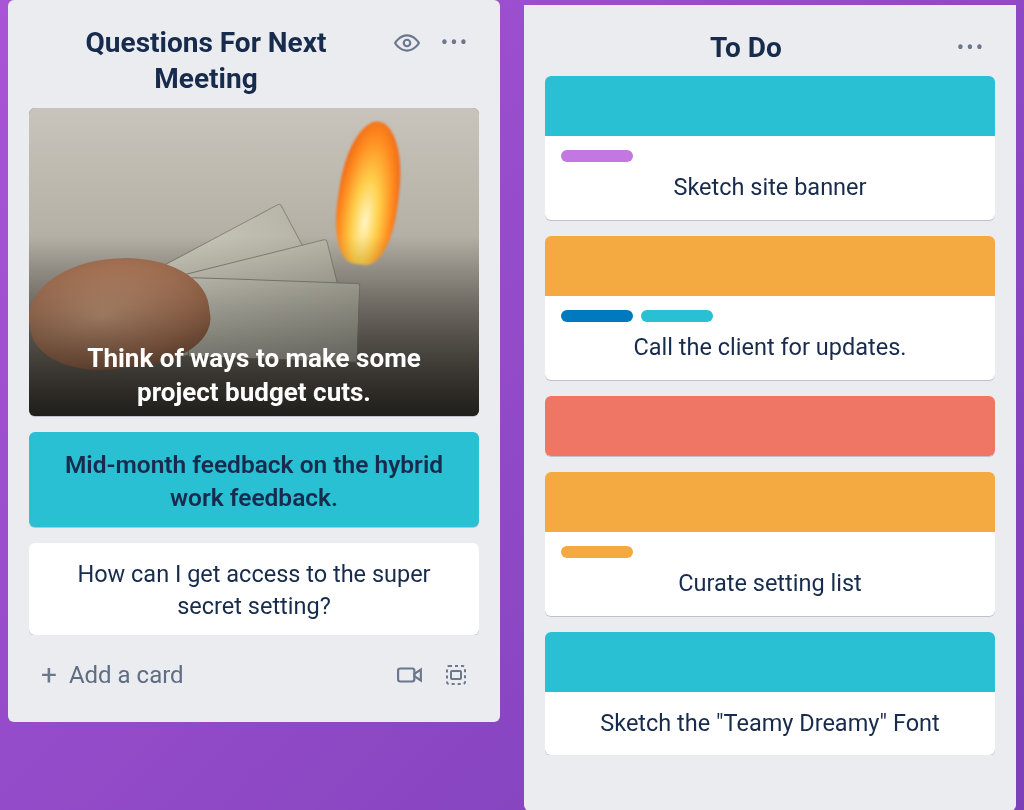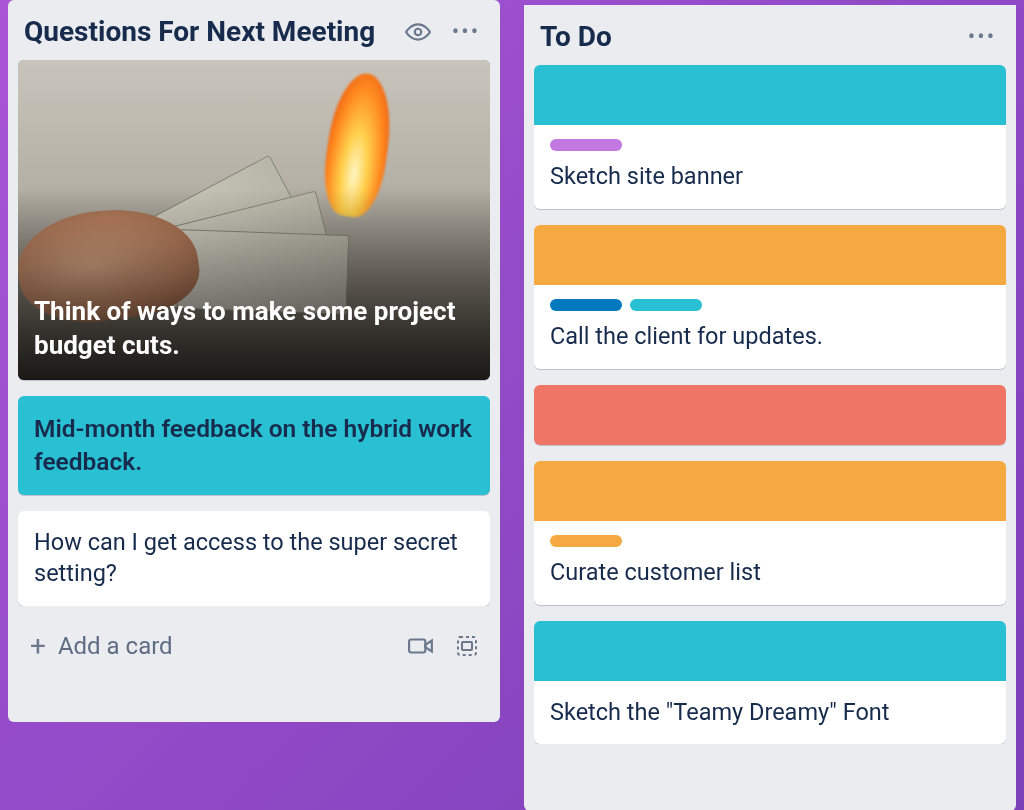--- a/index.html
+++ b/index.html
@@ -12,21 +12,22 @@
     display: flex;
     gap: 24px;
     padding: 0 0 0 0;
   }
   .list {
     background: #ebecf0;
     border-radius: 6px;
     width: 492px;
     display: flex;
     flex-direction: column;
-    padding: 0;
+    padding: 11px;
+    text-align: center;
   }
   .list.left {
     margin-left: 8px;
     margin-top: 0;
     height: 722px;
   }
   .list.right {
     margin-top: 5px;
     height: 806px;
     border-radius: 0 0 6px 6px;
@@ -318,21 +319,21 @@
     <div class="card">
       <div class="card-cover-strip strip-red"></div>
     </div>
 
     <div class="card">
       <div class="card-cover-strip strip-orange"></div>
       <div class="card-labels">
         <div class="label-pill pill-orange"></div>
       </div>
       <div class="card-body with-labels">
-        <div class="card-text">Curate customer list</div>
+        <div class="card-text">Curate setting list</div>
       </div>
     </div>
 
     <div class="card">
       <div class="card-cover-strip strip-teal"></div>
       <div class="card-body">
         <div class="card-text">Sketch the "Teamy Dreamy" Font</div>
       </div>
     </div>
 

